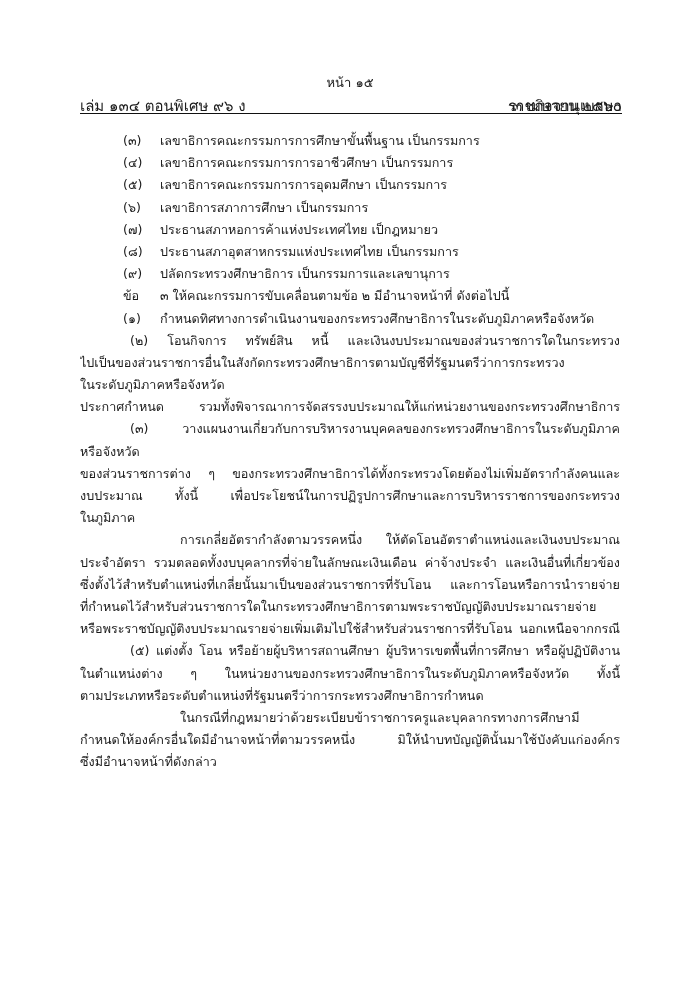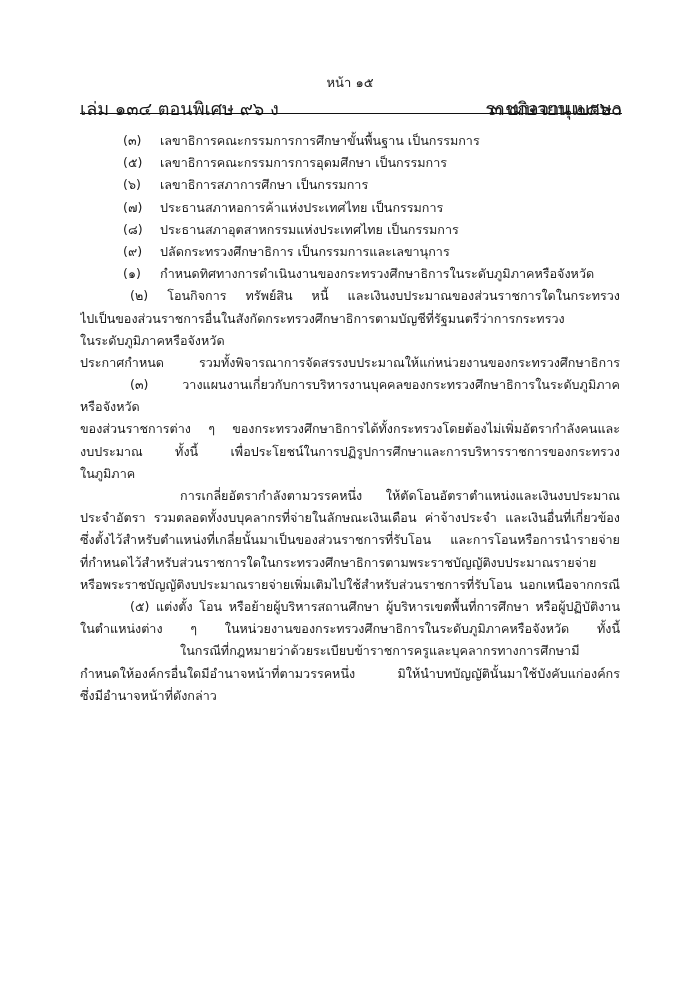--- a/index.html
+++ b/index.html
@@ -2,21 +2,21 @@
 <html><head>
   <meta charset="utf-8">
   <style>
     html, body { margin: 0; padding: 0; background: #ffffff; }
     body { width: 700px; height: 990px; position: relative; overflow: hidden;
            font-family: "DejaVu Sans", "Liberation Sans", sans-serif; color: #1a1a1a; }
     .page { position: absolute; left: 0; top: 0; width: 700px; height: 990px; }
     .hdr-page { position: absolute; top: 72px; left: 0; width: 700px; text-align: center;
                 font-size: 13px; }
     .hdr-row { position: absolute; top: 94px; left: 80px; width: 542px; height: 18px;
-               font-size: 18px; }
+               font-size: 15px; }
     .hdr-left { position: absolute; left: 0; top: 0; white-space: pre; }
     .hdr-center { position: absolute; left: 0; width: 542px; text-align: right; top: 0; }
     .hdr-right { position: absolute; right: 0; top: 0; white-space: pre; font-family: Liberation Serif, serif; }
     .hdr-rule { position: absolute; top: 113px; left: 80px; width: 542px; height: 0;
                 border-top: 1.6px solid #111; }
     .body { position: absolute; top: 130px; left: 80px; width: 540px; font-size: 12.6px;
             line-height: 22.2px; }
     .ln { display: block; white-space: nowrap; height: 22.2px; }
     .item { padding-left: 43px; }
     .item .num { display: inline-block; width: 37px; }
@@ -33,26 +33,28 @@
   <div class="hdr-row">
     <span class="hdr-left">เล่ม ๑๓๔ ตอนพิเศษ ๙๖ ง</span>
     <span class="hdr-center">ราชกิจจานุเบกษา</span>
     <span class="hdr-right">๓ เมษายน ๒๕๖๐</span>
   </div>
   <div class="hdr-rule"></div>
 
   <div class="body">
 
     <div class="ln item"><span class="num">(๓)</span><span>เลขาธิการคณะกรรมการการศึกษาขั้นพื้นฐาน เป็นกรรมการ</span></div>
+    <div class="ln item"><span class="num">(๔)</span><span>เลขาธิการคณะกรรมการการอาชีวศึกษา เป็นกรรมการ</span></div>
     <div class="ln item"><span class="num">(๕)</span><span>เลขาธิการคณะกรรมการการอุดมศึกษา เป็นกรรมการ</span></div>
     <div class="ln item"><span class="num">(๖)</span><span>เลขาธิการสภาการศึกษา เป็นกรรมการ</span></div>
-    <div class="ln item"><span class="num">(๗)</span><span>ประธานสภาหอการค้าแห่งประเทศไทย เป็นกรรมการ</span></div>
+    <div class="ln item"><span class="num">(๗)</span><span>ประธานสภาหอการค้าแห่งประเทศไทย เป็กฎหมายว</span></div>
     <div class="ln item"><span class="num">(๘)</span><span>ประธานสภาอุตสาหกรรมแห่งประเทศไทย เป็นกรรมการ</span></div>
     <div class="ln item"><span class="num">(๙)</span><span>ปลัดกระทรวงศึกษาธิการ เป็นกรรมการและเลขานุการ</span></div>
 
+    <div class="ln item"><span class="num">ข้อ</span><span>๓ ให้คณะกรรมการขับเคลื่อนตามข้อ ๒ มีอำนาจหน้าที่ ดังต่อไปนี้</span></div>
     <div class="ln item"><span class="num">(๑)</span><span>กำหนดทิศทางการดำเนินงานของกระทรวงศึกษาธิการในระดับภูมิภาคหรือจังหวัด</span></div>
 
     <span class="just ind1">(๒) โอนกิจการ ทรัพย์สิน หนี้ และเงินงบประมาณของส่วนราชการใดในกระทรวงศึกษาธิการ</span>
     <span class="just">ไปเป็นของส่วนราชการอื่นในสังกัดกระทรวงศึกษาธิการตามบัญชีที่รัฐมนตรีว่าการกระทรวงศึกษาธิการ</span>
     <span class="just left">ในระดับภูมิภาคหรือจังหวัด</span>
     <span class="just">ประกาศกำหนด รวมทั้งพิจารณาการจัดสรรงบประมาณให้แก่หน่วยงานของกระทรวงศึกษาธิการ</span>
 
     <span class="just ind1">(๓) วางแผนงานเกี่ยวกับการบริหารงานบุคคลของกระทรวงศึกษาธิการในระดับภูมิภาค</span>
     <span class="just left">หรือจังหวัด</span>
 
@@ -61,18 +63,19 @@
     <span class="just left">ในภูมิภาค</span>
 
     <span class="just ind2">การเกลี่ยอัตรากำลังตามวรรคหนึ่ง ให้ตัดโอนอัตราตำแหน่งและเงินงบประมาณแผ่นดิน</span>
     <span class="just">ประจำอัตรา รวมตลอดทั้งงบบุคลากรที่จ่ายในลักษณะเงินเดือน ค่าจ้างประจำ และเงินอื่นที่เกี่ยวข้อง</span>
     <span class="just">ซึ่งตั้งไว้สำหรับตำแหน่งที่เกลี่ยนั้นมาเป็นของส่วนราชการที่รับโอน และการโอนหรือการนำรายจ่าย</span>
     <span class="just">ที่กำหนดไว้สำหรับส่วนราชการใดในกระทรวงศึกษาธิการตามพระราชบัญญัติงบประมาณรายจ่ายประจำปี</span>
     <span class="just">หรือพระราชบัญญัติงบประมาณรายจ่ายเพิ่มเติมไปใช้สำหรับส่วนราชการที่รับโอน นอกเหนือจากกรณี</span>
 
     <span class="just ind1">(๕) แต่งตั้ง โอน หรือย้ายผู้บริหารสถานศึกษา ผู้บริหารเขตพื้นที่การศึกษา หรือผู้ปฏิบัติงาน</span>
     <span class="just">ในตำแหน่งต่าง ๆ ในหน่วยงานของกระทรวงศึกษาธิการในระดับภูมิภาคหรือจังหวัด ทั้งนี้</span>
+    <span class="just left">ตามประเภทหรือระดับตำแหน่งที่รัฐมนตรีว่าการกระทรวงศึกษาธิการกำหนด</span>
 
     <span class="just ind2">ในกรณีที่กฎหมายว่าด้วยระเบียบข้าราชการครูและบุคลากรทางการศึกษามีบทบัญญัติใด</span>
     <span class="just">กำหนดให้องค์กรอื่นใดมีอำนาจหน้าที่ตามวรรคหนึ่ง มิให้นำบทบัญญัตินั้นมาใช้บังคับแก่องค์กร</span>
     <span class="just left">ซึ่งมีอำนาจหน้าที่ดังกล่าว</span>
   </div>
 </div>
 
 </body></html>

